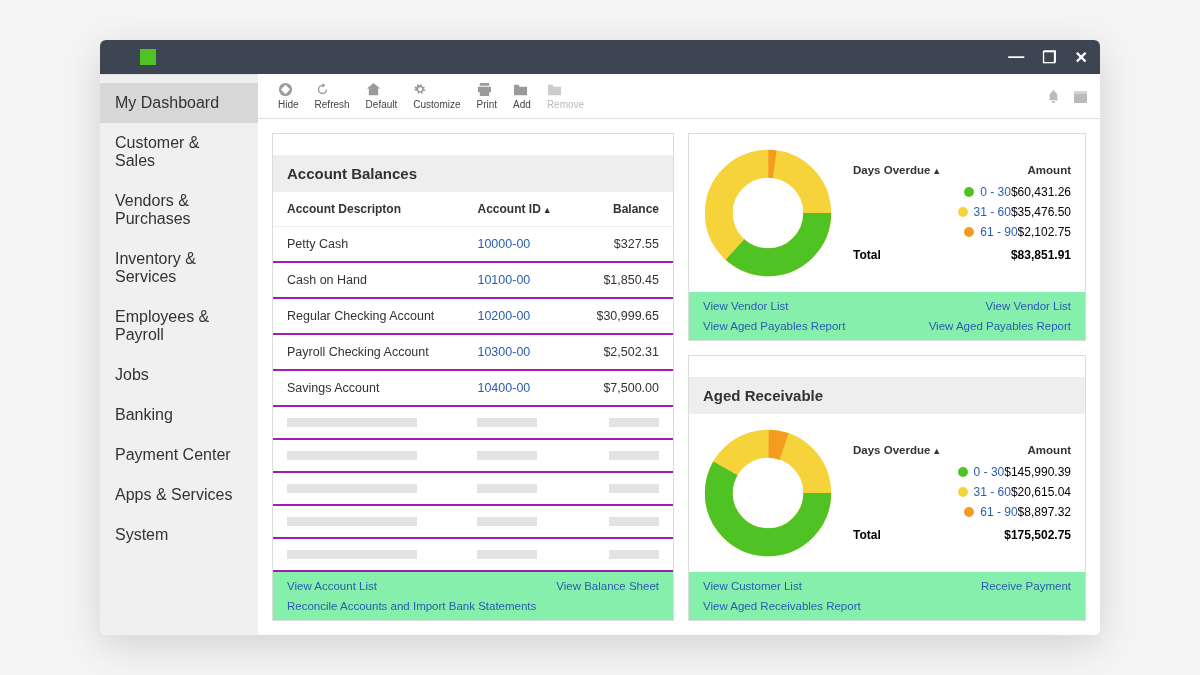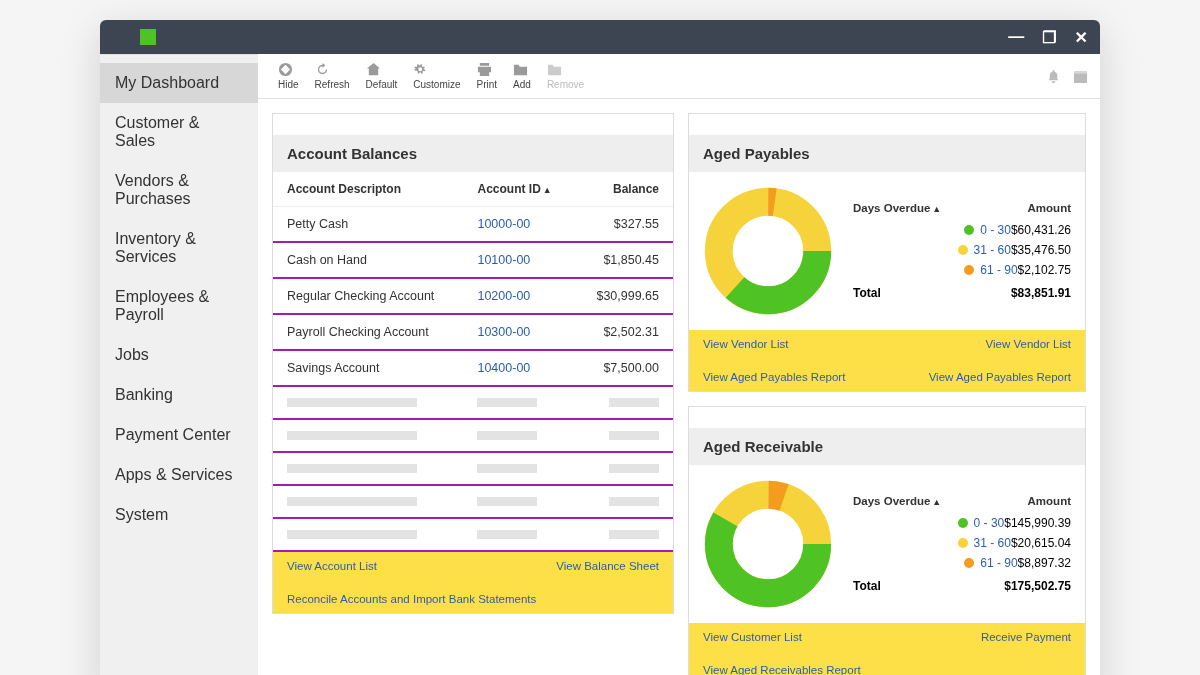--- a/index.html
+++ b/index.html
@@ -36,21 +36,21 @@
 .tbl th { text-align: left; font-size: 12px; font-weight: 600; padding: 10px 14px; border-bottom: 1px solid #eee; color: #333; }
 .tbl th.r, .tbl td.r { text-align: right; }
 .tbl td { font-size: 12.5px; padding: 10px 14px; border-bottom: 2px solid #a21caf; color: #333; }
 .tbl td.link { color: #2a5db0; cursor: pointer; }
 .tbl tr.placeholder td { padding: 11px 14px; }
 .ph { height: 9px; background: #e3e3e3; }
 .ph.w1 { width: 130px; }
 .ph.w2 { width: 60px; }
 .ph.w3 { width: 50px; }
 
-.card-footer { background: #fde047; padding: 8px 14px; display: flex; flex-direction: column; gap: 21px; font-size: 11.5px; }
+.card-footer { background: #86efac; padding: 8px 14px; display: flex; flex-direction: column; gap: 8px; font-size: 11.5px; }
 .card-footer .row { display: flex; justify-content: space-between; }
 .card-footer a { color: #2a5db0; cursor: pointer; text-decoration: none; }
 
 .donut-area { display: flex; padding: 14px; gap: 20px; align-items: center; }
 .donut { width: 130px; height: 130px; }
 .legend { flex: 1; }
 .legend-head { display: flex; justify-content: space-between; font-size: 11.5px; font-weight: 600; color: #333; padding-bottom: 6px; }
 .legend-row { display: flex; align-items: center; justify-content: flex-end; font-size: 12px; padding: 3px 0; }
 .legend-label { display: flex; align-items: center; gap: 6px; color: #2a5db0; cursor: pointer; }
 .dot { width: 10px; height: 10px; border-radius: 50%; }
@@ -243,21 +243,20 @@
               </div>
               <div class="row">
                 <a>Reconcile Accounts and Import Bank Statements</a>
               </div>
             </div>
           </div>
         </div>
 
         <div class="col-right">
           <div class="card">
-            <div class="card-header">Aged Payables</div>
             <div class="donut-area">
               <svg class="donut" viewBox="0 0 42 42">
                 <circle cx="21" cy="21" r="15.9" fill="none" stroke="#f6d33a" stroke-width="9"></circle>
                 <circle cx="21" cy="21" r="15.9" fill="none" stroke="#4fc323" stroke-width="9" stroke-dasharray="61.6 100" stroke-dashoffset="25"></circle>
                 <circle cx="21" cy="21" r="15.9" fill="none" stroke="#f39c1f" stroke-width="9" stroke-dasharray="2.1 100" stroke-dashoffset="27.2"></circle>
               </svg>
               <div class="legend">
                 <div class="legend-head">
                   <span><span>Days Overdue</span><span class="sort-arrow">▲</span></span>
                   <span>Amount</span>

